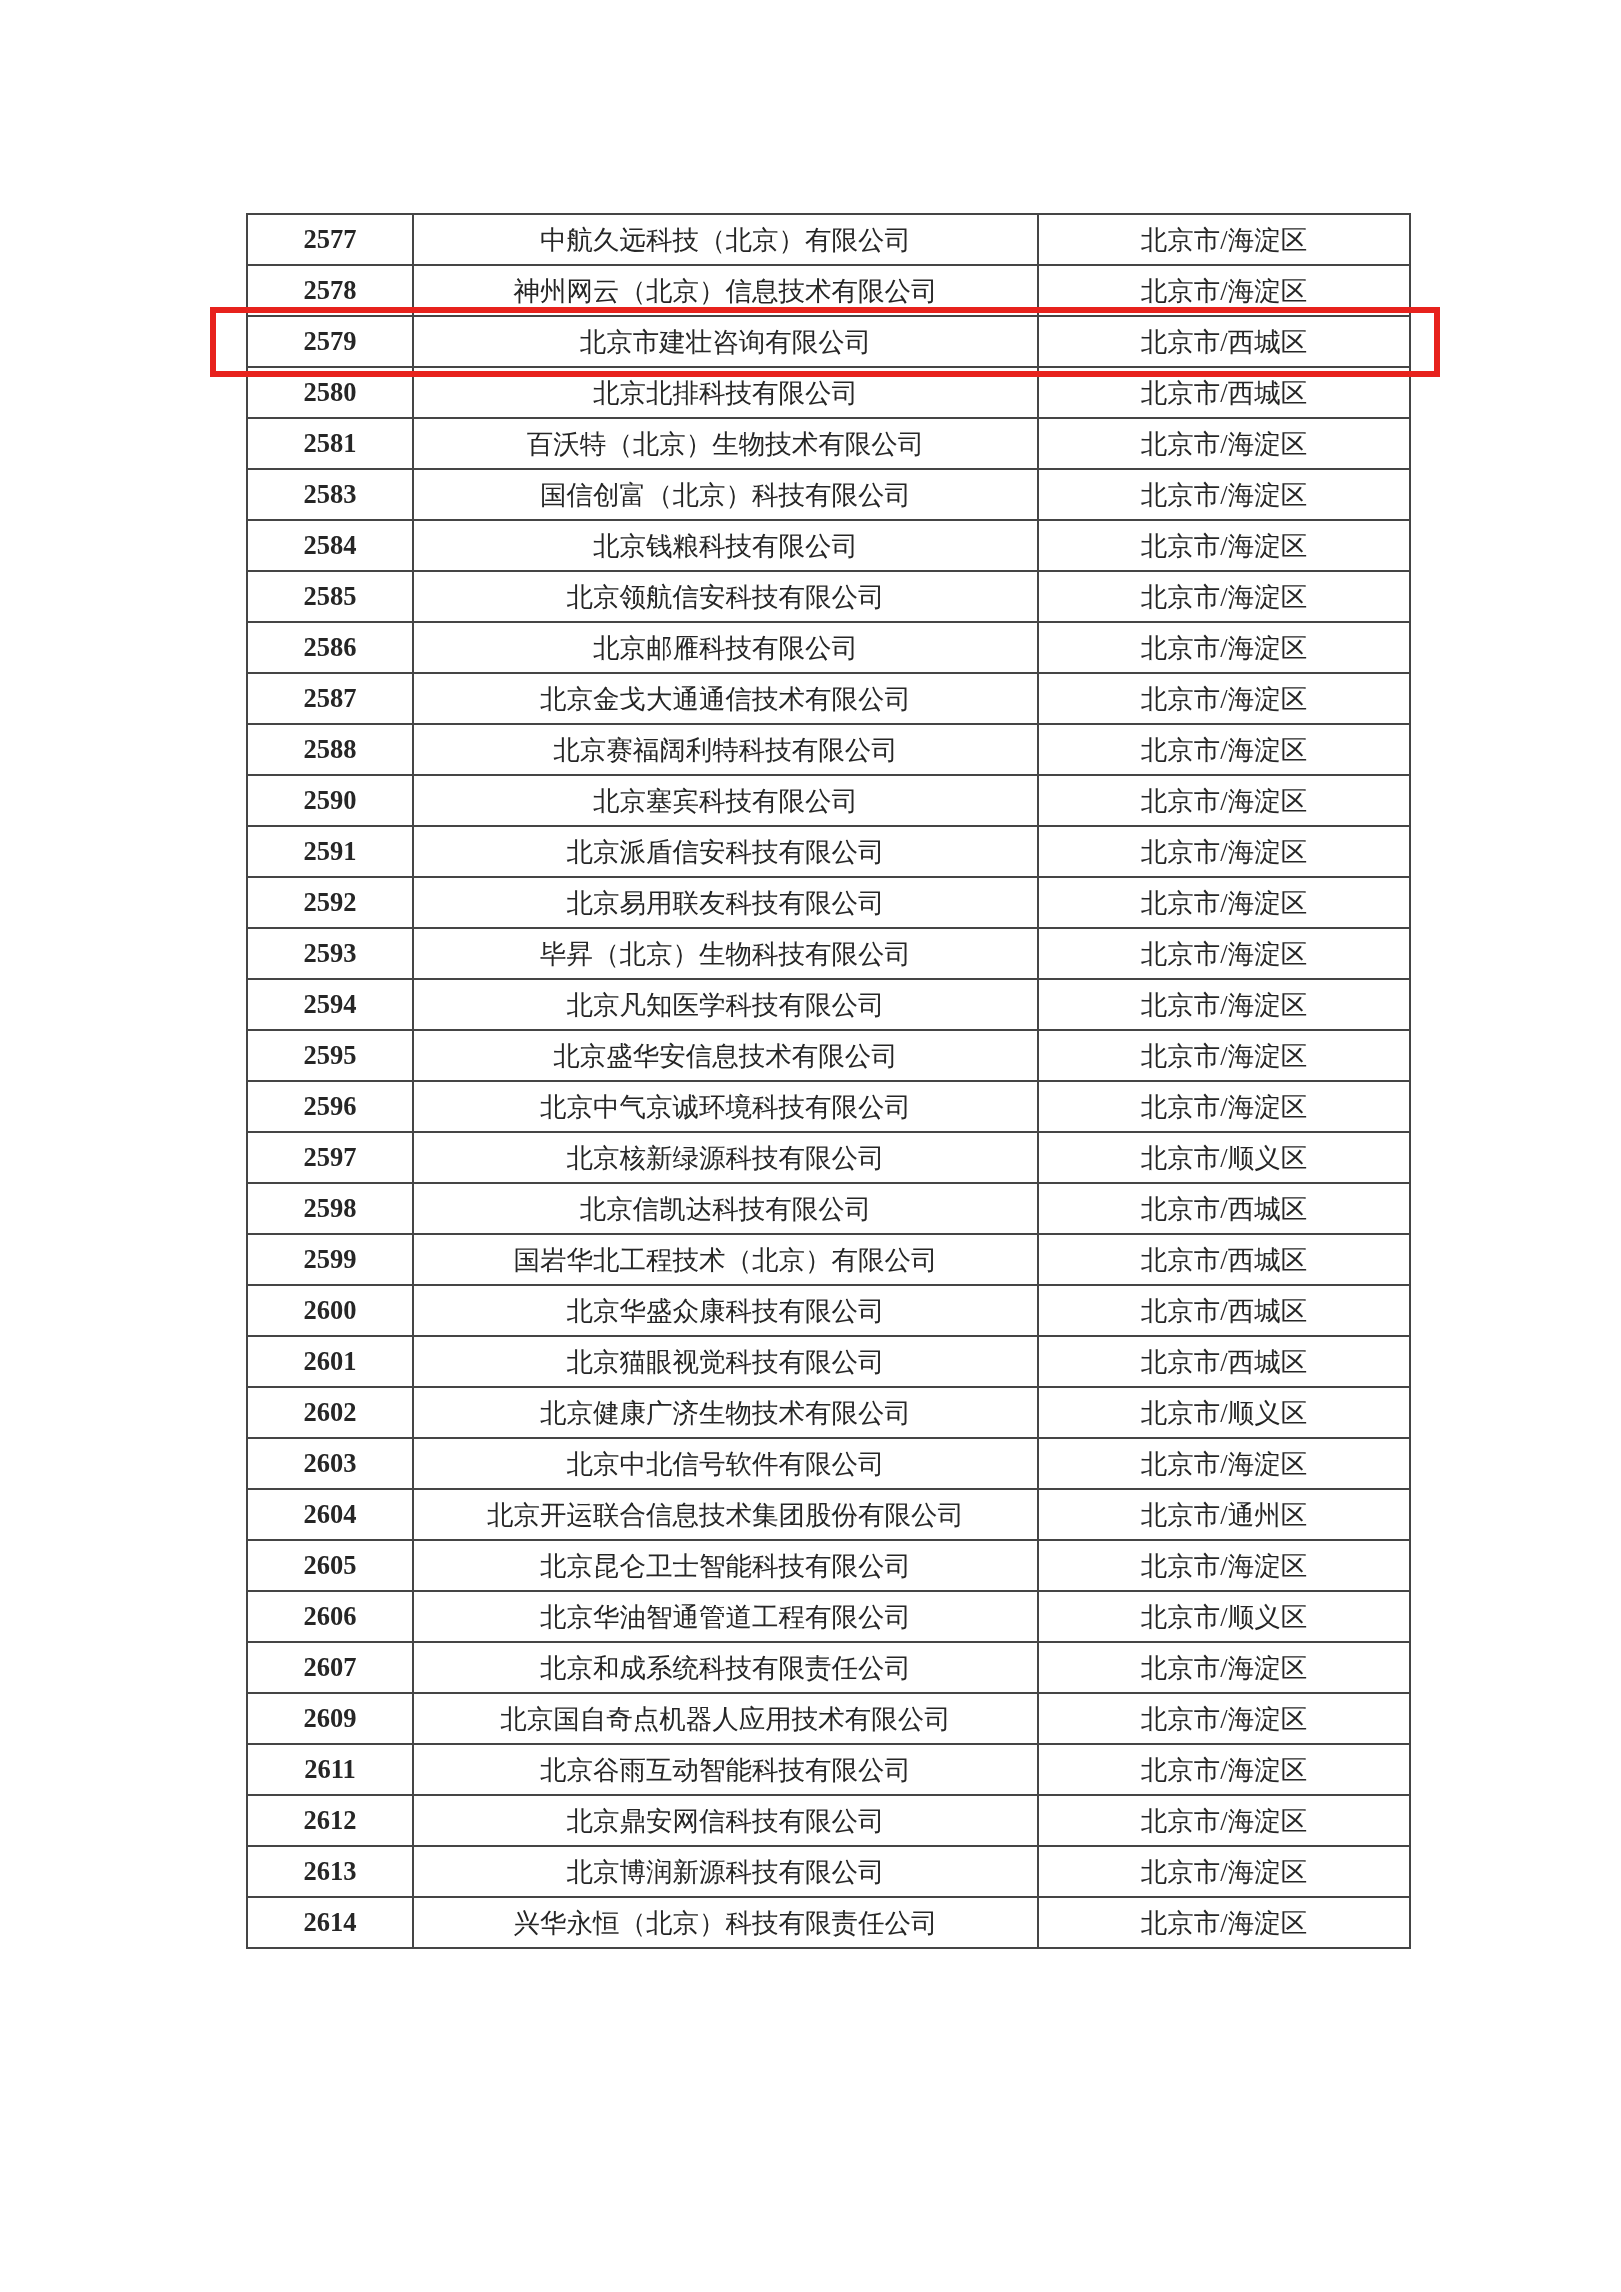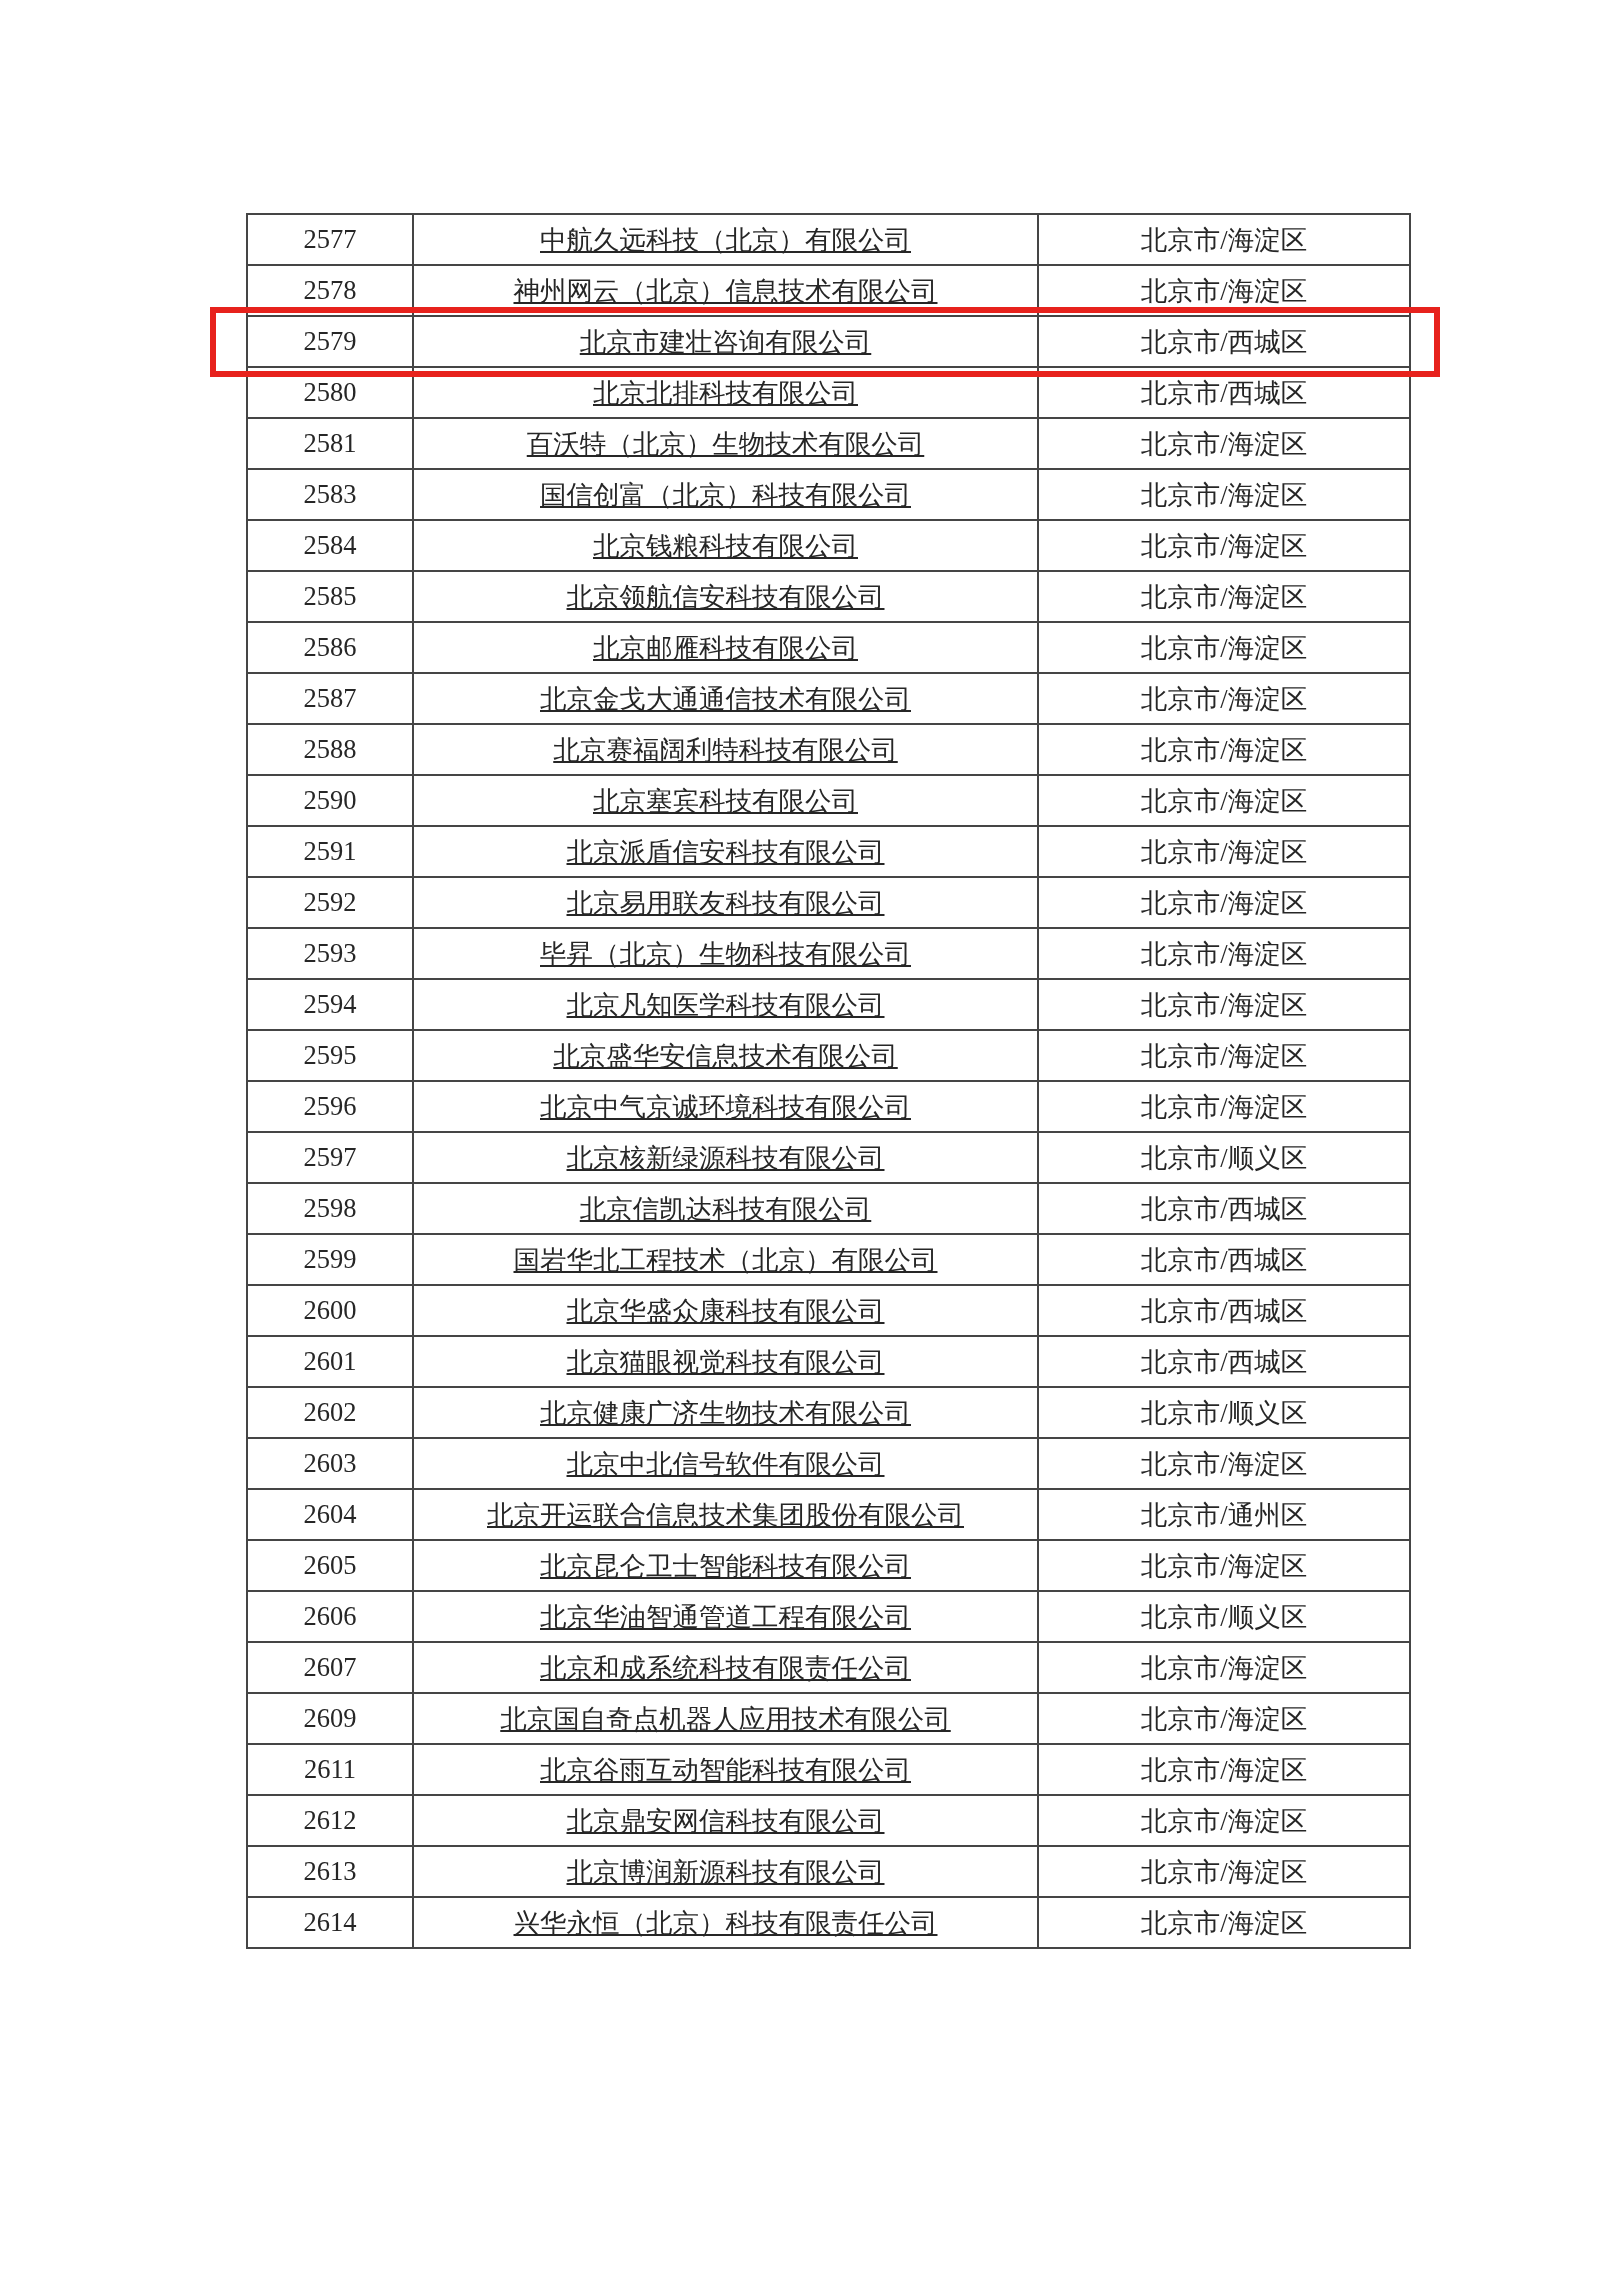--- a/index.html
+++ b/index.html
@@ -30,22 +30,22 @@
     border: 2px solid #454545;
     height: 49px;
     padding: 0;
     text-align: center;
     vertical-align: middle;
     font-size: 26.5px;
     color: #262626;
     white-space: nowrap;
     overflow: hidden;
   }
-  td.col-serial   { width: 164px; }
-  td.col-company  { width: 623px; text-decoration: underline; }
+  td.col-serial   { width: 164px; font-weight: bold; }
+  td.col-company  { width: 623px; }
   td.col-location { width: 370px; }
   .highlight-box {
     position: absolute;
     border-style: solid;
     border-width: 6.9px;
     border-color: #e7221d;
     background: transparent;
     pointer-events: none;
     box-sizing: border-box;
   }

